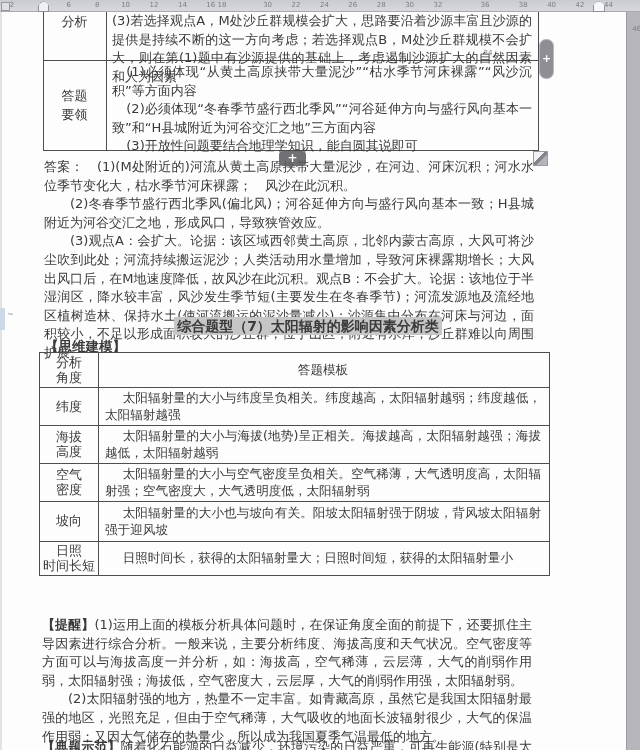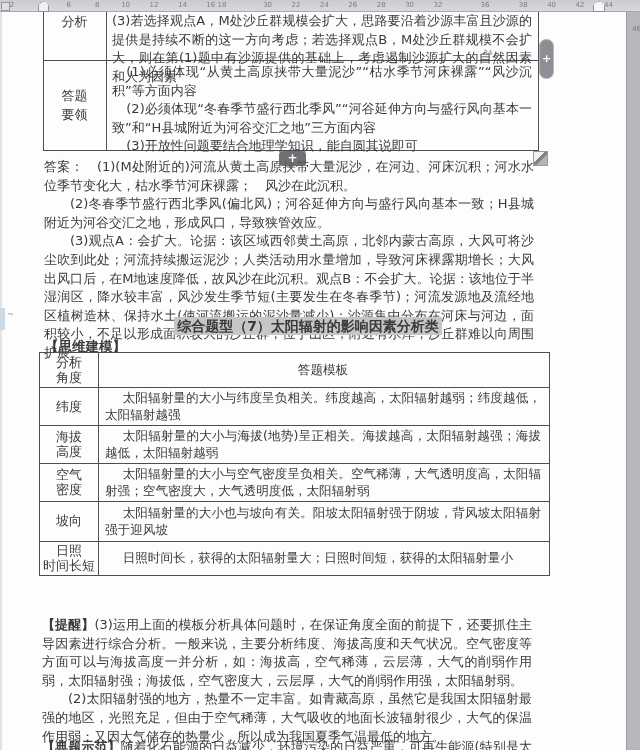--- a/index.html
+++ b/index.html
@@ -211,19 +211,19 @@
   </tr>
   <tr style="height:33px">
     <td class="lab">日照
 时间长短</td>
     <td class="con">日照时间长，获得的太阳辐射量大；日照时间短，获得的太阳辐射量小</td>
   </tr>
 </tbody>
   </table>
 
 <div class="tips doc-text">
-  <p><span class="b">【提醒】</span><span>(3)运用上面的模板分析具体问题时，在保证角度全面的前提下，还要抓住主导因素进行综合分析。一般来说，主要分析纬度、海拔高度和天气状况。空气密度等方面可以与海拔高度一并分析，如：海拔高，空气稀薄，云层薄，大气的削弱作用弱，太阳辐射强；海拔低，空气密度大，云层厚，大气的削弱作用强，太阳辐射弱。</span></p>
+  <p><span class="b">【提醒】</span><span>(1)运用上面的模板分析具体问题时，在保证角度全面的前提下，还要抓住主导因素进行综合分析。一般来说，主要分析纬度、海拔高度和天气状况。空气密度等方面可以与海拔高度一并分析，如：海拔高，空气稀薄，云层薄，大气的削弱作用弱，太阳辐射强；海拔低，空气密度大，云层厚，大气的削弱作用强，太阳辐射弱。</span></p>
   <p class="para-indent">(2)太阳辐射强的地方，热量不一定丰富。如青藏高原，虽然它是我国太阳辐射最强的地区，光照充足，但由于空气稀薄，大气吸收的地面长波辐射很少，大气的保温作用弱；又因大气储存的热量少，所以成为我国夏季气温最低的地方。</p>
 </div>
 
 <div class="example doc-text">
   <span class="b">【典题示范】</span><span>随着化石能源的日益减少，环境污染的日益严重，可再生能源(特别是太阳</span>
 </div>
 
 </body></html>

